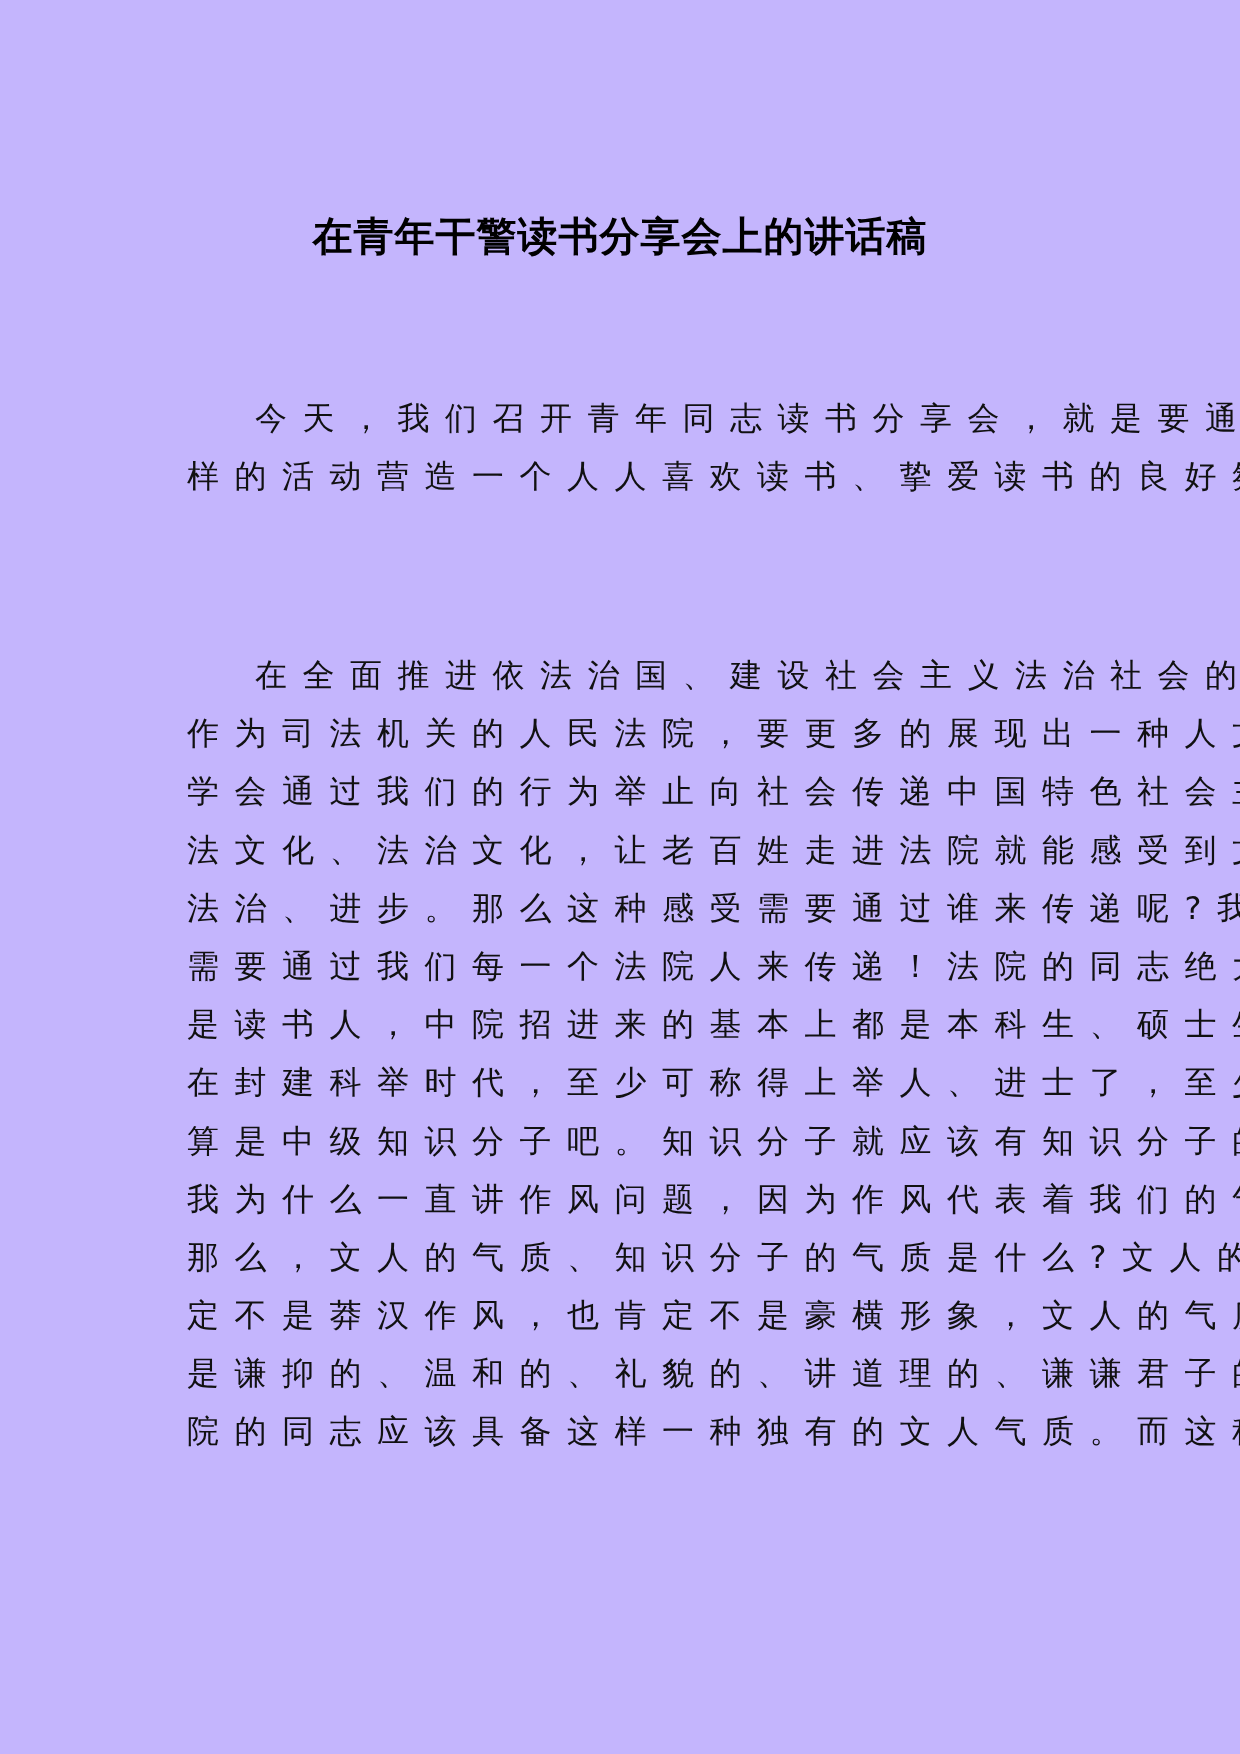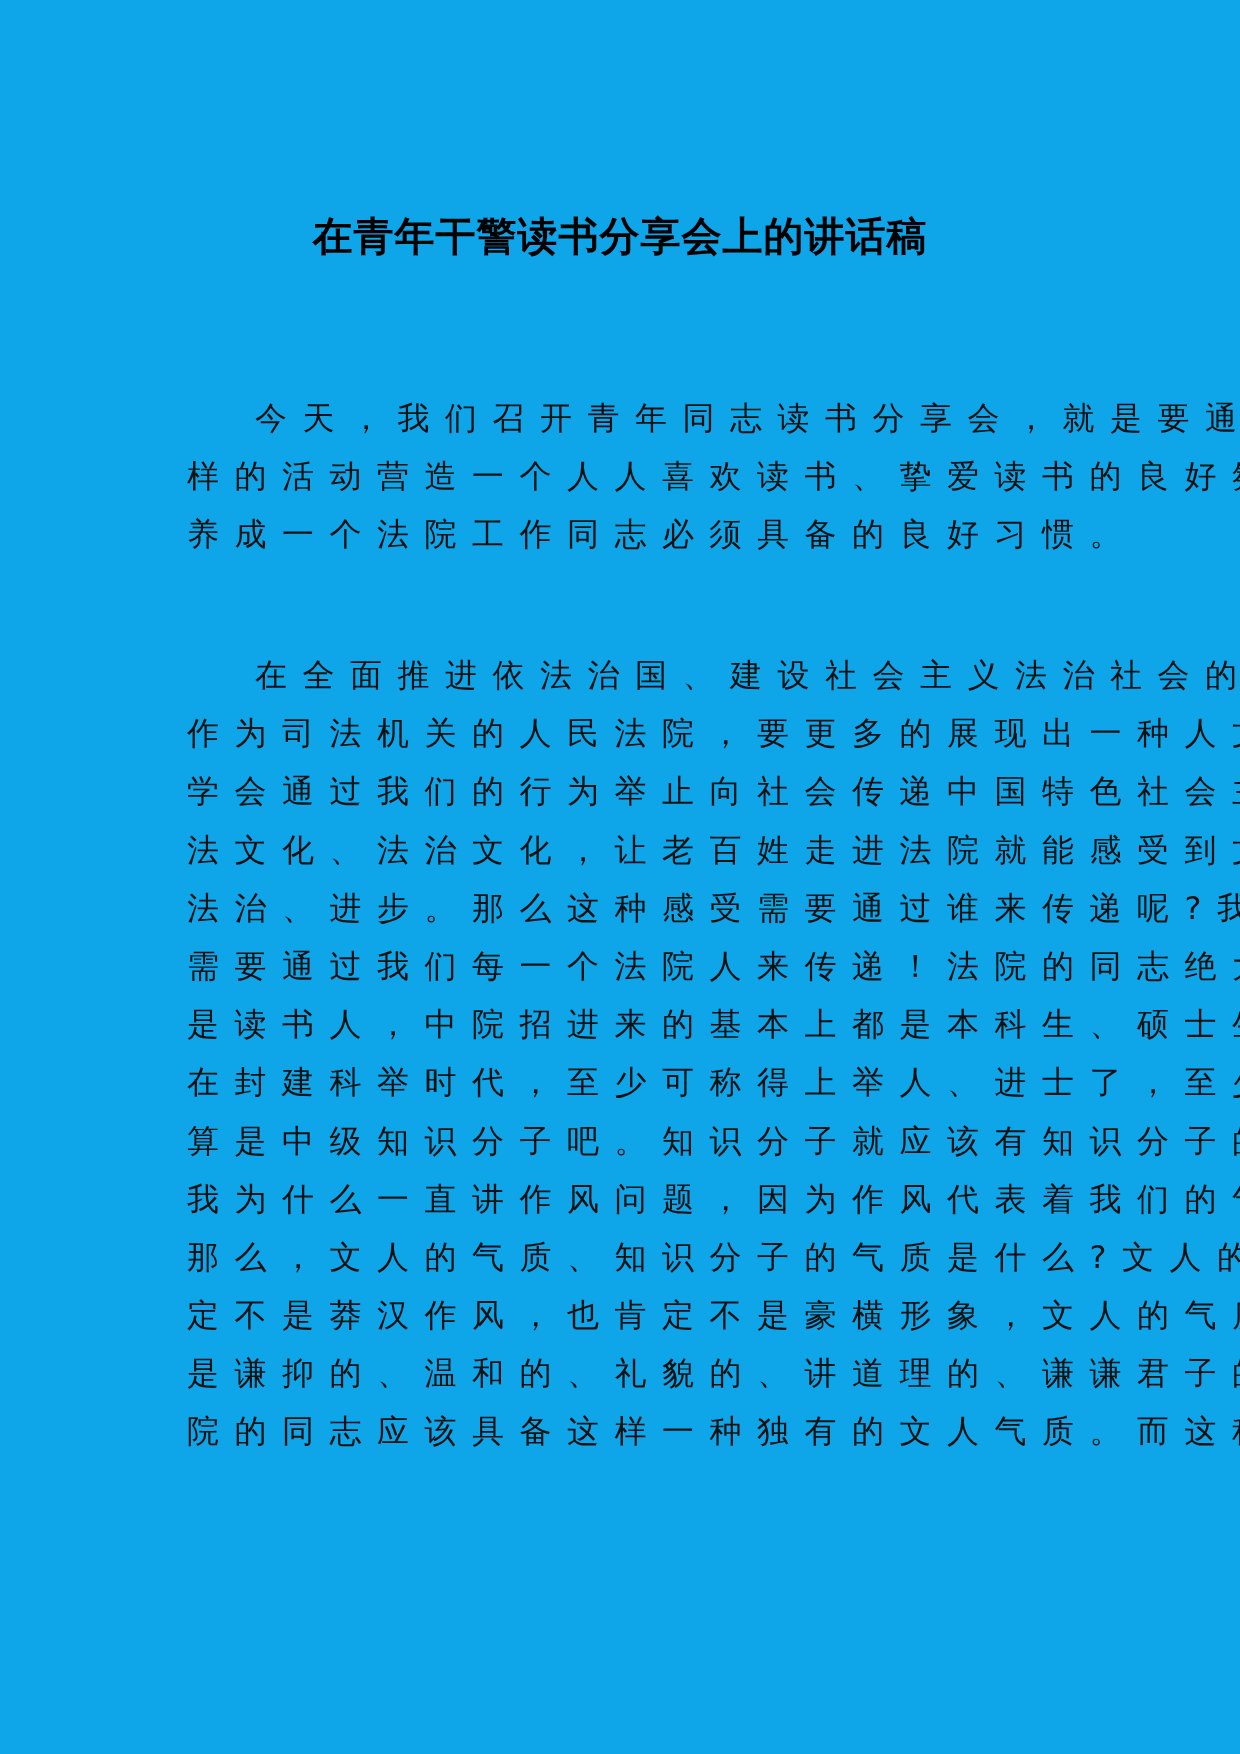--- a/index.html
+++ b/index.html
@@ -13,21 +13,21 @@
       position: relative;
       overflow: hidden;
       font-family: "DejaVu Sans", "Liberation Sans", sans-serif;
       color: #111111;
     }
     .page {
       position: absolute;
       left: 0; top: 0;
       width: 1240px;
       height: 1754px;
-      background: #0ea5e9;
+      background: #c4b5fd;
     }
     .title {
       position: absolute;
       left: 0;
       top: 208px;
       width: 1240px;
       text-align: center;
       font-size: 40px;
       font-weight: bold;
       letter-spacing: 1px;
@@ -58,21 +58,20 @@
   </style>
 </head>
 <body>
 
 <div class="page">
   <h1 class="title">在青年干警读书分享会上的讲话稿</h1>
 
   <div class="para" id="p1">
     <span class="line indent">今天，我们召开青年同志读书分享会，就是要通过这</span>
     <span class="line">样的活动营造一个人人喜欢读书、挚爱读书的良好氛围，</span>
-    <span class="line">养成一个法院工作同志必须具备的良好习惯。</span>
   </div>
 
   <div class="para" id="p2">
     <span class="line indent">在全面推进依法治国、建设社会主义法治社会的当下</span>
     <span class="line">作为司法机关的人民法院，要更多的展现出一种人文气质</span>
     <span class="line">学会通过我们的行为举止向社会传递中国特色社会主义司</span>
     <span class="line">法文化、法治文化，让老百姓走进法院就能感受到文明、</span>
     <span class="line">法治、进步。那么这种感受需要通过谁来传递呢?我觉得，</span>
     <span class="line">需要通过我们每一个法院人来传递！法院的同志绝大多数</span>
     <span class="line">是读书人，中院招进来的基本上都是本科生、硕士生，这</span>

